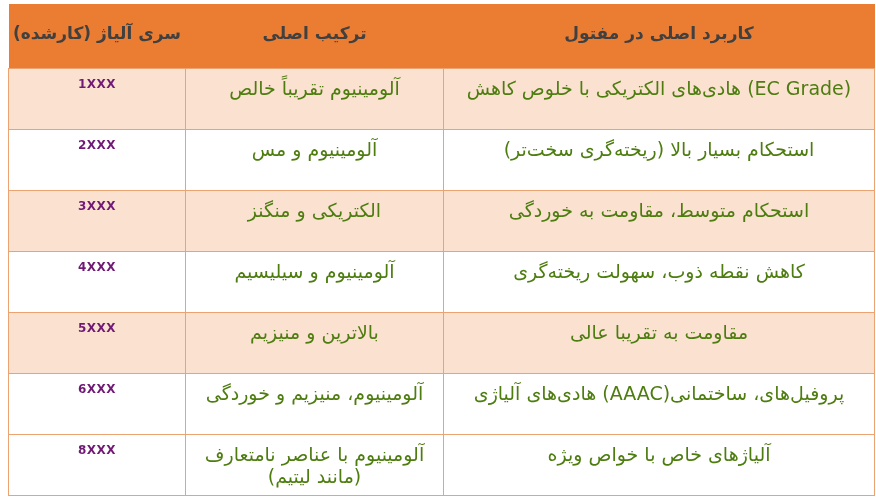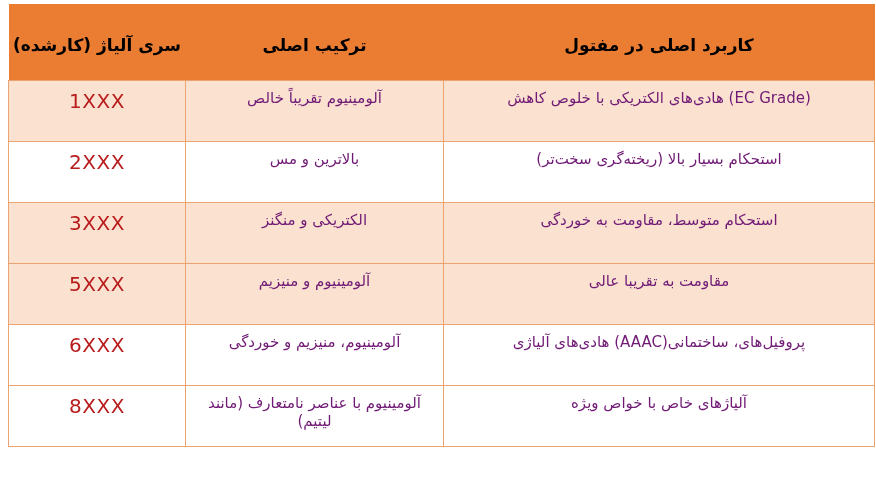--- a/index.html
+++ b/index.html
@@ -23,48 +23,48 @@
     border-collapse: collapse;
     table-layout: fixed;
   }
   col.c-series      { width: 177px; }
   col.c-composition { width: 258px; }
   col.c-application { width: 431px; }
 
   .alloy-table th {
     height: 58px;
     background: #EB7D33;
-    color: #000000;
+    color: #404040;
     font-size: 17px;
     font-weight: bold;
     text-align: center;
     vertical-align: middle;
-    padding: 12px 4px 6px 4px;
+    padding: 0 4px 6px 4px;
     border: 0;
     margin-left: 14px;
   }
   .alloy-table td {
     height: 52px;
     border: 1px solid #EBA471;
     background: #ffffff;
     vertical-align: top;
     padding: 8px 6px 0 6px;
     text-align: center;
-    font-size: 15px;
-    color: #701a75;
+    font-size: 19px;
+    color: #4d7c0f;
     overflow: hidden;
   }
   .alloy-table tr.band td {
     background: #FAE1D0;
   }
   .alloy-table td.series {
-    font-weight: normal;
-    font-size: 20px;
+    font-weight: bold;
+    font-size: 12px;
     letter-spacing: 0.5px;
-    color: #b91c1c;
+    color: #701a75;
   }
 </style>
 </head>
 <body>
 
 <div class="page">
   <table class="alloy-table">
     <colgroup>
       <col class="c-series">
       <col class="c-composition">
@@ -78,31 +78,36 @@
       </tr>
     </thead>
     <tbody>
       <tr class="band">
         <td class="series" dir="rtl">1XXX</td>
         <td dir="rtl">آلومینیوم تقریباً خالص</td>
         <td dir="rtl">(EC Grade) هادی‌های الکتریکی با خلوص کاهش</td>
       </tr>
       <tr>
         <td class="series" dir="rtl">2XXX</td>
-        <td dir="rtl">بالاترین و مس</td>
+        <td dir="rtl">آلومینیوم و مس</td>
         <td dir="rtl">استحکام بسیار بالا (ریخته‌گری سخت‌تر)</td>
       </tr>
       <tr class="band">
         <td class="series" dir="rtl">3XXX</td>
         <td dir="rtl">الکتریکی و منگنز</td>
         <td dir="rtl">استحکام متوسط، مقاومت به خوردگی</td>
       </tr>
+      <tr>
+        <td class="series" dir="rtl">4XXX</td>
+        <td dir="rtl">آلومینیوم و سیلیسیم</td>
+        <td dir="rtl">کاهش نقطه ذوب، سهولت ریخته‌گری</td>
+      </tr>
       <tr class="band">
         <td class="series" dir="rtl">5XXX</td>
-        <td dir="rtl">آلومینیوم و منیزیم</td>
+        <td dir="rtl">بالاترین و منیزیم</td>
         <td dir="rtl">مقاومت به تقریبا عالی</td>
       </tr>
       <tr>
         <td class="series" dir="rtl">6XXX</td>
         <td dir="rtl">آلومینیوم، منیزیم و خوردگی</td>
         <td dir="rtl">پروفیل‌های، ساختمانی(AAAC) هادی‌های آلیاژی</td>
       </tr>
       <tr>
         <td class="series" dir="rtl">8XXX</td>
         <td dir="rtl">آلومینیوم با عناصر نامتعارف (مانند لیتیم)</td>

